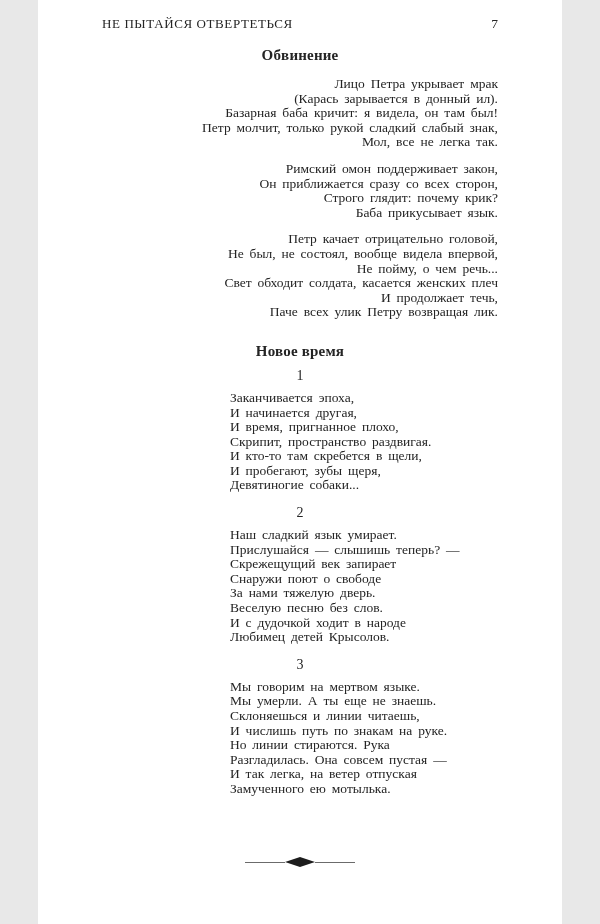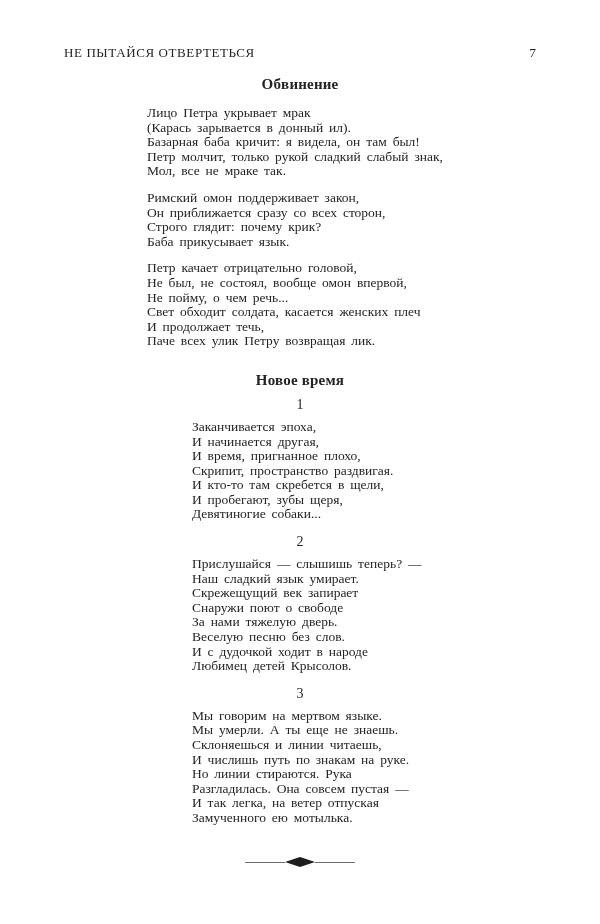--- a/index.html
+++ b/index.html
@@ -1,25 +1,25 @@
 <!DOCTYPE html>
 <html style="--text: #242424; --bg: #ffffff; --rule: #6b6b6b; --diamond: #1c1c1c;"><head>
 <meta charset="utf-8">
 <style>
   html, body { margin: 0; padding: 0; background: #e8e8e8; }
   .page {
-    width: 600px;
+    width: 524px;
     height: 924px;
     margin: 0 auto;
     background: var(--bg, #ffffff);
     color: var(--text, #242424);
     font-family: "Liberation Serif", "DejaVu Serif", serif;
     position: relative;
     box-sizing: border-box;
-    padding: 45px 64px 0 64px;
+    padding: 16px 64px 0 64px;
     overflow: hidden;
   }
   .running-header {
     display: flex;
     justify-content: space-between;
     align-items: baseline;
     font-size: 13px;
     letter-spacing: 0.6px;
     color: var(--text, #242424);
   }
@@ -42,21 +42,21 @@
     font-size: 14px;
     margin: 8px 0 7px 0;
   }
 
   .stanza {
     font-size: 13.5px;
     line-height: 14.6px;
     word-spacing: 2.5px;
     margin: 0 0 12px 0;
   }
-  .poem-0 .stanza { margin-left: 83px; }
+  .poem-0 .stanza { margin-left: 83px; text-align: right; }
   .poem-1 .stanza { margin-left: 128px; }
   .poem-line { white-space: nowrap; }
 
   .divider {
     position: absolute;
     left: 0;
     right: 0;
     top: 857px;
     display: flex;
     align-items: center;
@@ -81,53 +81,53 @@
   </div>
 
   <main>
       <section class="poem poem-0">
         <h2 class="poem-title">Обвинение</h2>
         <div class="stanza">
           <div class="poem-line">Лицо Петра укрывает мрак</div>
           <div class="poem-line">(Карась зарывается в донный ил).</div>
           <div class="poem-line">Базарная баба кричит: я видела, он там был!</div>
           <div class="poem-line">Петр молчит, только рукой сладкий слабый знак,</div>
-          <div class="poem-line">Мол, все не мраке так.</div>
+          <div class="poem-line">Мол, все не легка так.</div>
         </div>
         <div class="stanza">
           <div class="poem-line">Римский омон поддерживает закон,</div>
           <div class="poem-line">Он приближается сразу со всех сторон,</div>
           <div class="poem-line">Строго глядит: почему крик?</div>
           <div class="poem-line">Баба прикусывает язык.</div>
         </div>
         <div class="stanza">
           <div class="poem-line">Петр качает отрицательно головой,</div>
-          <div class="poem-line">Не был, не состоял, вообще омон впервой,</div>
+          <div class="poem-line">Не был, не состоял, вообще видела впервой,</div>
           <div class="poem-line">Не пойму, о чем речь...</div>
           <div class="poem-line">Свет обходит солдата, касается женских плеч</div>
           <div class="poem-line">И продолжает течь,</div>
           <div class="poem-line">Паче всех улик Петру возвращая лик.</div>
         </div>
       </section>
       <section class="poem poem-1">
         <h2 class="poem-title">Новое время</h2>
         <div class="section-number">1</div>
         <div class="stanza">
           <div class="poem-line">Заканчивается эпоха,</div>
           <div class="poem-line">И начинается другая,</div>
           <div class="poem-line">И время, пригнанное плохо,</div>
           <div class="poem-line">Скрипит, пространство раздвигая.</div>
           <div class="poem-line">И кто-то там скребется в щели,</div>
           <div class="poem-line">И пробегают, зубы щеря,</div>
           <div class="poem-line">Девятиногие собаки...</div>
         </div>
         <div class="section-number">2</div>
         <div class="stanza">
+          <div class="poem-line">Наш сладкий язык умирает.</div>
           <div class="poem-line">Прислушайся — слышишь теперь? —</div>
-          <div class="poem-line">Наш сладкий язык умирает.</div>
           <div class="poem-line">Скрежещущий век запирает</div>
           <div class="poem-line">Снаружи поют о свободе</div>
           <div class="poem-line">За нами тяжелую дверь.</div>
           <div class="poem-line">Веселую песню без слов.</div>
           <div class="poem-line">И с дудочкой ходит в народе</div>
           <div class="poem-line">Любимец детей Крысолов.</div>
         </div>
         <div class="section-number">3</div>
         <div class="stanza">
           <div class="poem-line">Мы говорим на мертвом языке.</div>

